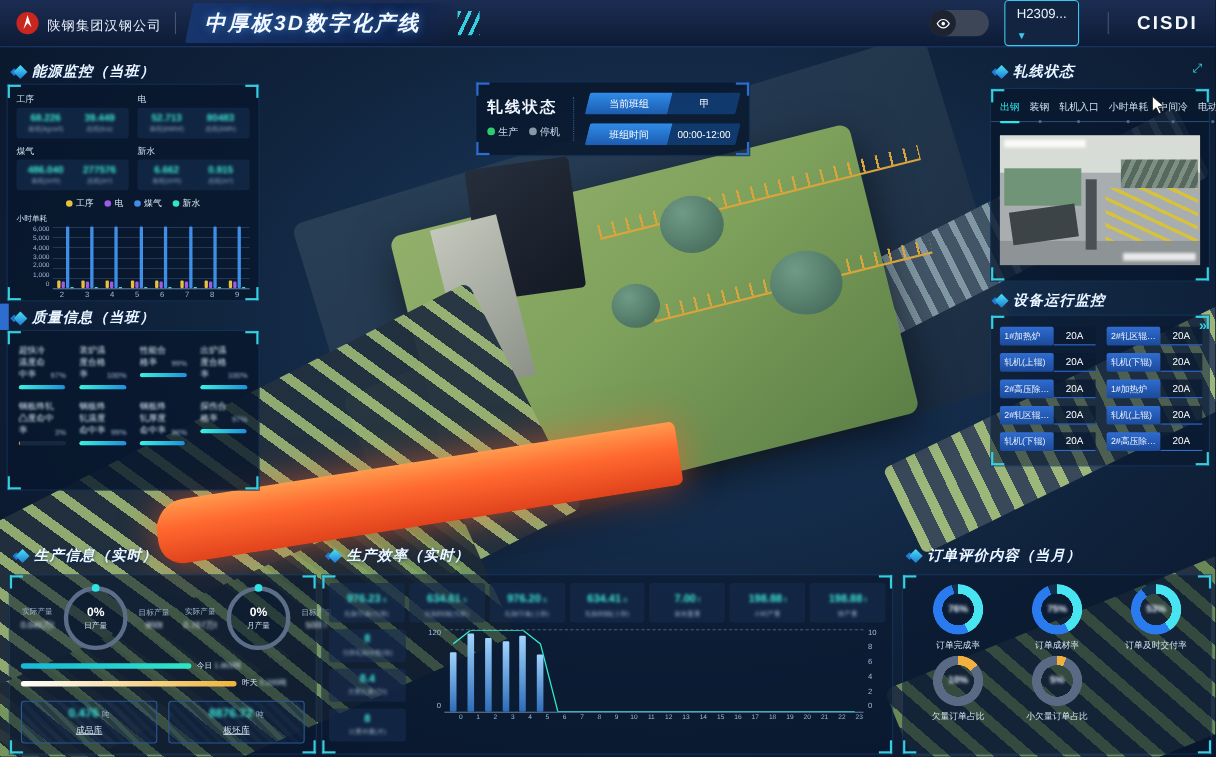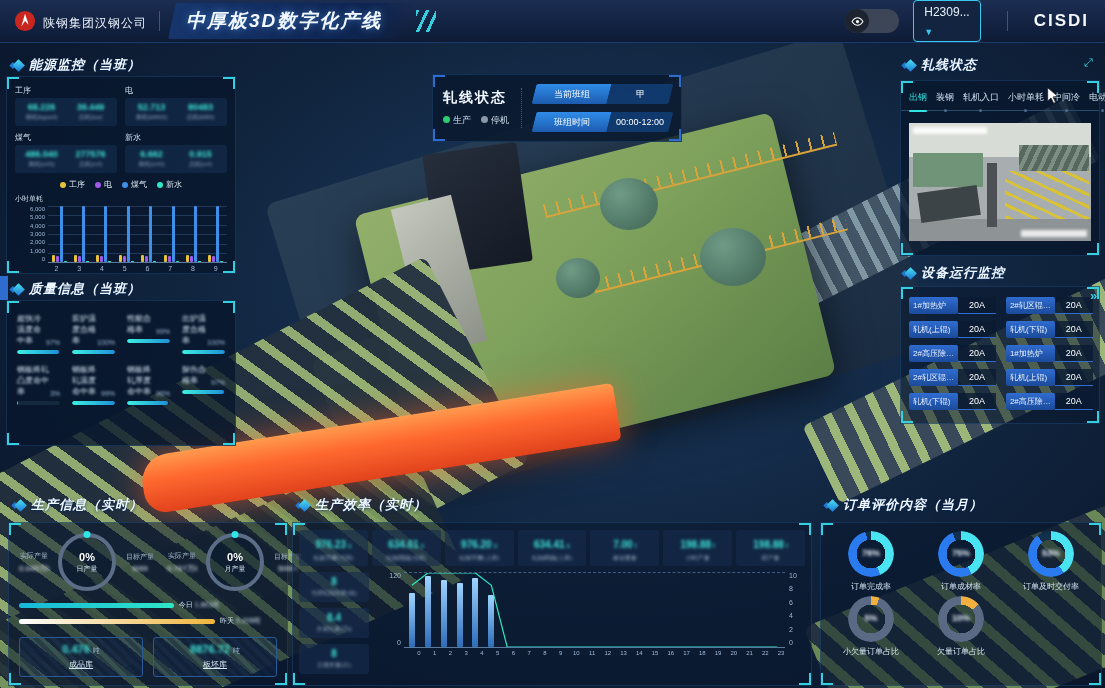--- a/index.html
+++ b/index.html
@@ -853,28 +853,28 @@
       <div class="donut" style="background: conic-gradient(rgb(73, 228, 242) 0%, rgb(73, 228, 242) 42.3%, rgb(43, 123, 240) 42.3%, rgb(43, 123, 240) 94%, rgb(16, 48, 78) 94%, rgb(16, 48, 78) 100%);"></div>
       <div class="dval blur">75%</div>
       <div class="dlab">订单成材率</div>
     </div>
     <div class="dwrap">
       <div class="donut" style="background: conic-gradient(rgb(73, 228, 242) 0%, rgb(73, 228, 242) 40.5%, rgb(43, 123, 240) 40.5%, rgb(43, 123, 240) 90%, rgb(16, 48, 78) 90%, rgb(16, 48, 78) 100%);"></div>
       <div class="dval blur">53%</div>
       <div class="dlab">订单及时交付率</div>
     </div>
     <div class="dwrap">
+      <div class="donut" style="background: conic-gradient(rgb(242, 177, 63) 0%, rgb(242, 177, 63) 14%, rgb(90, 106, 132) 14%, rgb(90, 106, 132) 100%);"></div>
+      <div class="dval blur">10%</div>
+      <div class="dlab">欠量订单占比</div>
+    </div>
+    <div class="dwrap">
       <div class="donut" style="background: conic-gradient(rgb(242, 177, 63) 0%, rgb(242, 177, 63) 6%, rgb(90, 106, 132) 6%, rgb(90, 106, 132) 100%);"></div>
       <div class="dval blur">5%</div>
       <div class="dlab">小欠量订单占比</div>
-    </div>
-    <div class="dwrap">
-      <div class="donut" style="background: conic-gradient(rgb(242, 177, 63) 0%, rgb(242, 177, 63) 14%, rgb(90, 106, 132) 14%, rgb(90, 106, 132) 100%);"></div>
-      <div class="dval blur">10%</div>
-      <div class="dlab">欠量订单占比</div>
     </div>
   </div>
 </div>
 
 <div class="cursor">
   <svg width="16" height="18" viewBox="0 0 24 26">
       <path d="M4 2l15 13-7 1 4 8-3 1.5-4-8-5 4.5z" fill="#fff" stroke="#222" stroke-width="1.2"></path>
     </svg>
 </div>
 

